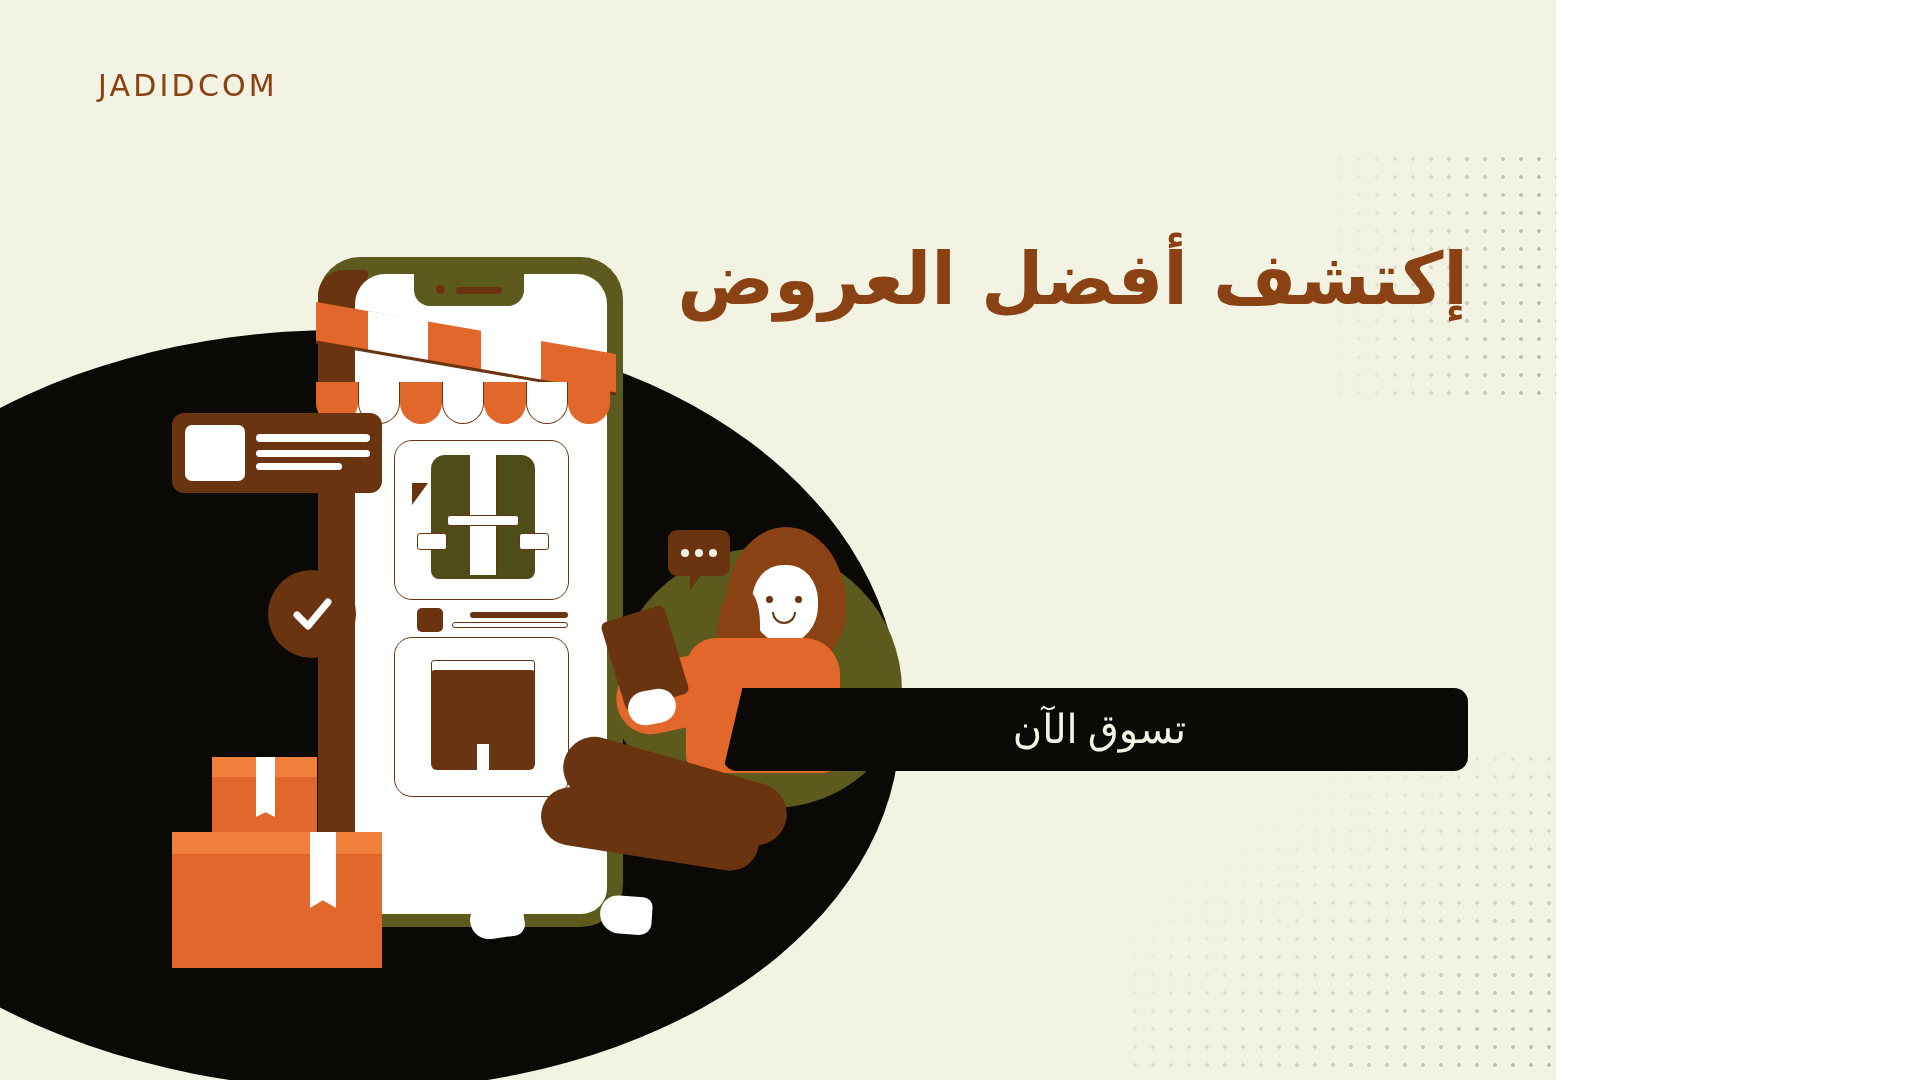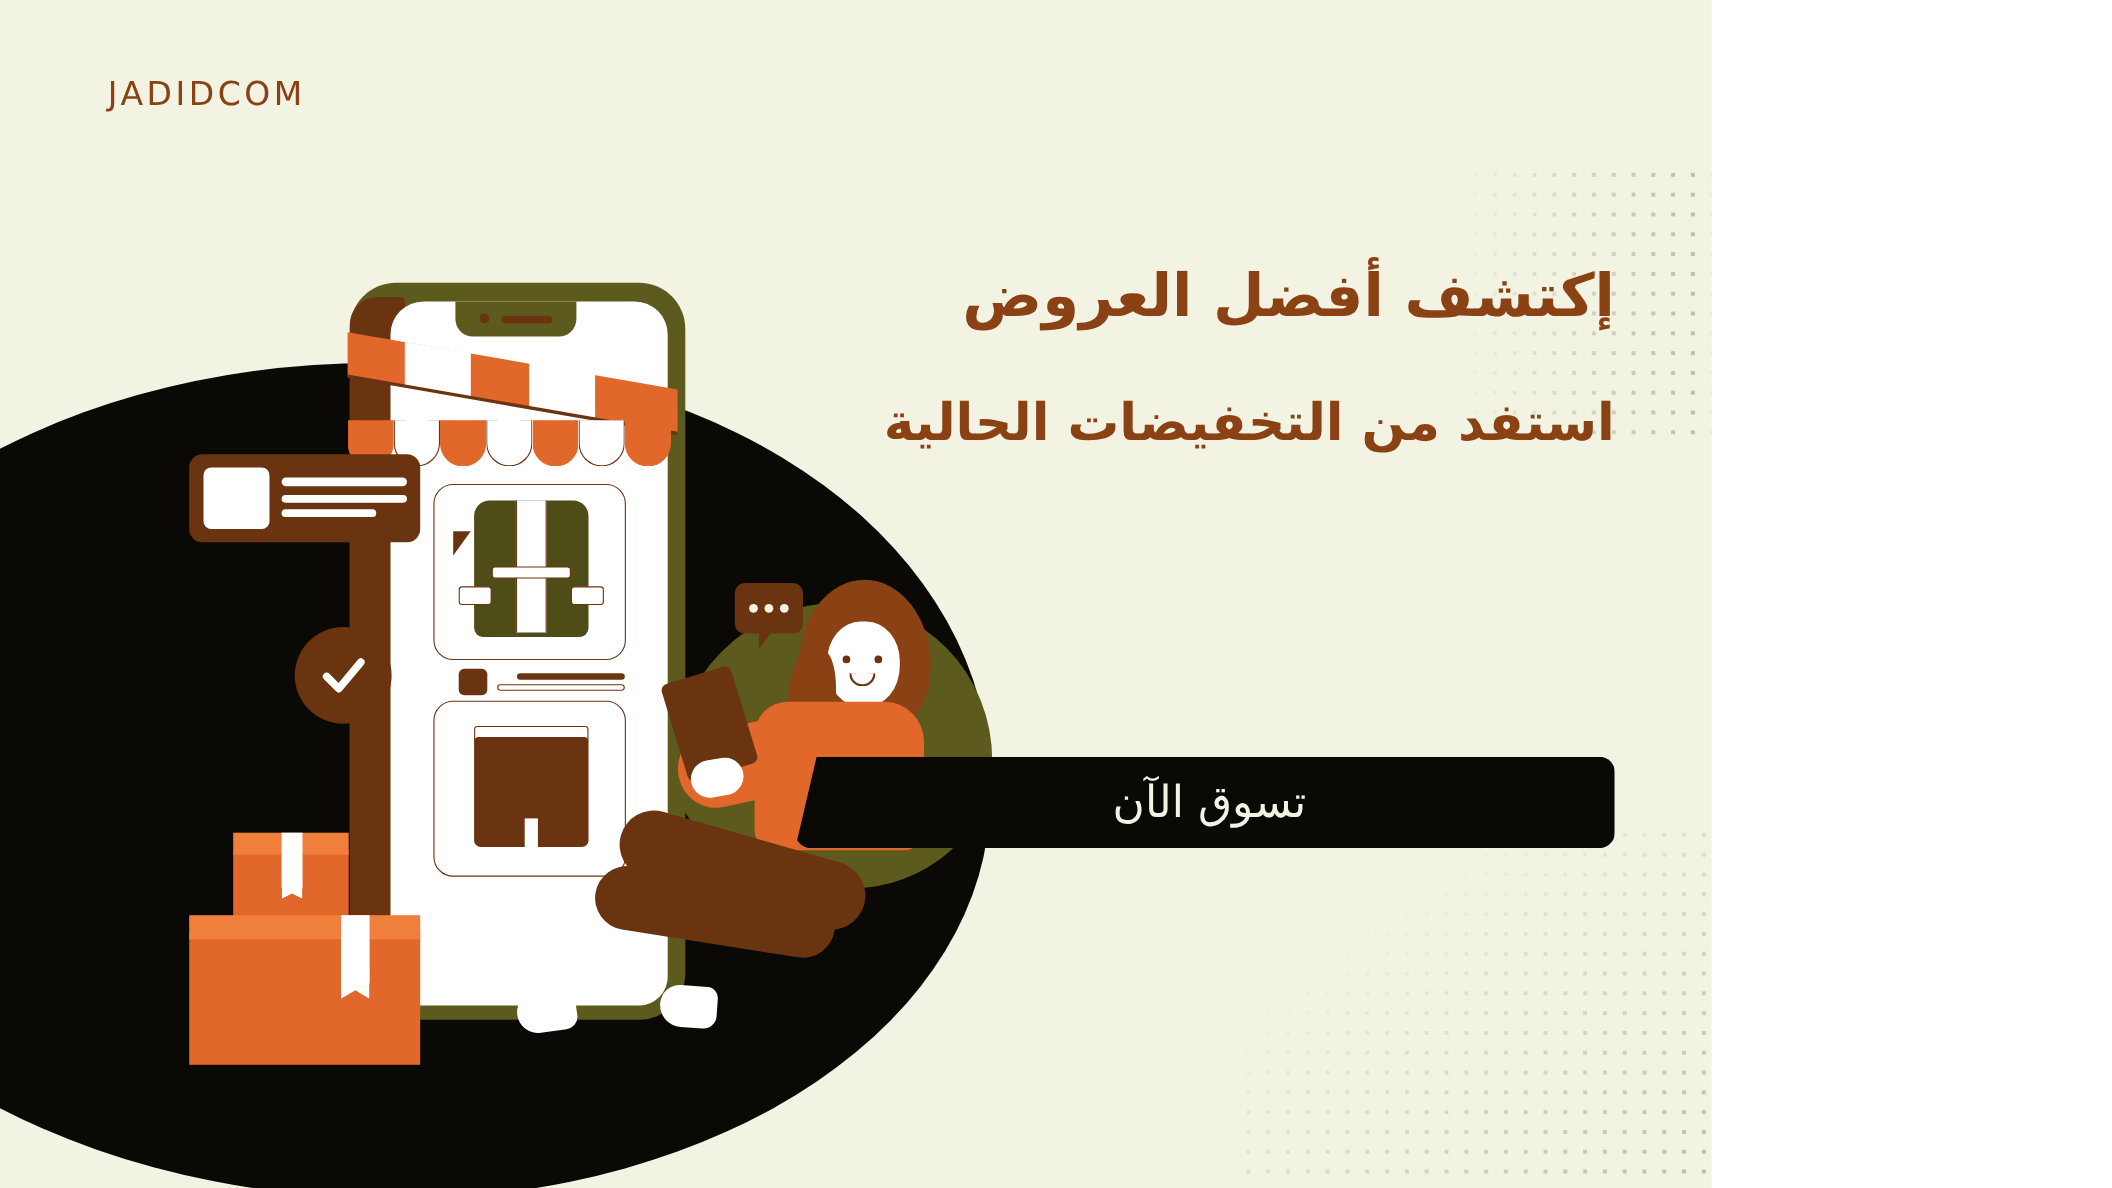--- a/index.html
+++ b/index.html
@@ -341,21 +341,21 @@
 
   
   #copy {
     position:absolute;
     right:88px; top:236px;
     width:1010px;
     text-align:right;
     direction:rtl;
   }
   #headline {
-    font-size:54px;
+    font-size:72px;
     font-weight:bold;
     color:#8a4215;
     letter-spacing:1px;
     line-height:1.22;
     white-space:nowrap;
   }
   #subheadline {
     margin-top:52px;
     font-size:47px;
     font-weight:bold;
@@ -377,20 +377,21 @@
     justify-content:center;
     direction:rtl;
     cursor:pointer;
   }
   #cta-label {
     color:#f2f3e2;
     font-size:40px;
     font-weight:400;
     letter-spacing:1px;
     padding-left:8px;
+    font-family:Liberation Serif, serif;
   }
 </style>
 </head>
 <body>
 
 <div id="banner">
 
   <div class="halftone" id="halftone-top"></div>
   <div class="halftone" id="halftone-bottom"></div>
 
@@ -477,20 +478,19 @@
   <div id="box-small-top"></div>
   <div id="box-small-tape"></div>
   <div id="box-small-tapeb"></div>
   <div id="box-big-body"></div>
   <div id="box-big-top"></div>
   <div id="box-big-tape"></div>
   <div id="box-big-tapeb"></div>
 
   <div id="copy">
     <div id="headline">إكتشف أفضل العروض</div>
-    <div id="subheadline">استفد من التخفيضات الحالية</div>
   </div>
 
   <div id="cta-button">
     <span id="cta-label">تسوق الآن</span>
   </div>
 
 </div>
 
 </body></html>

